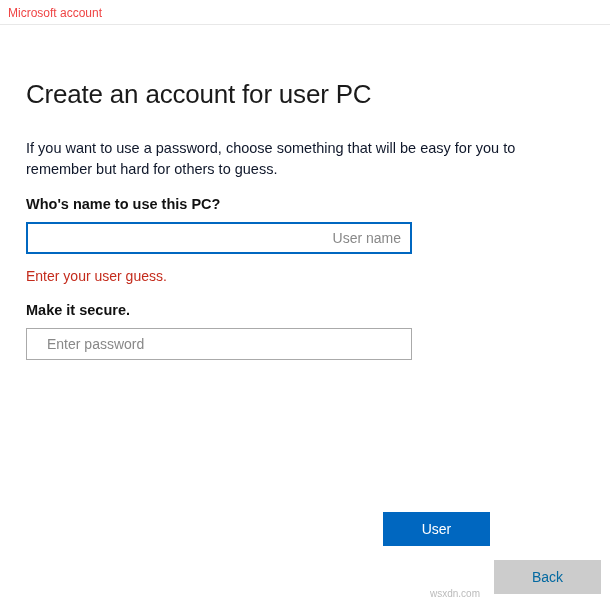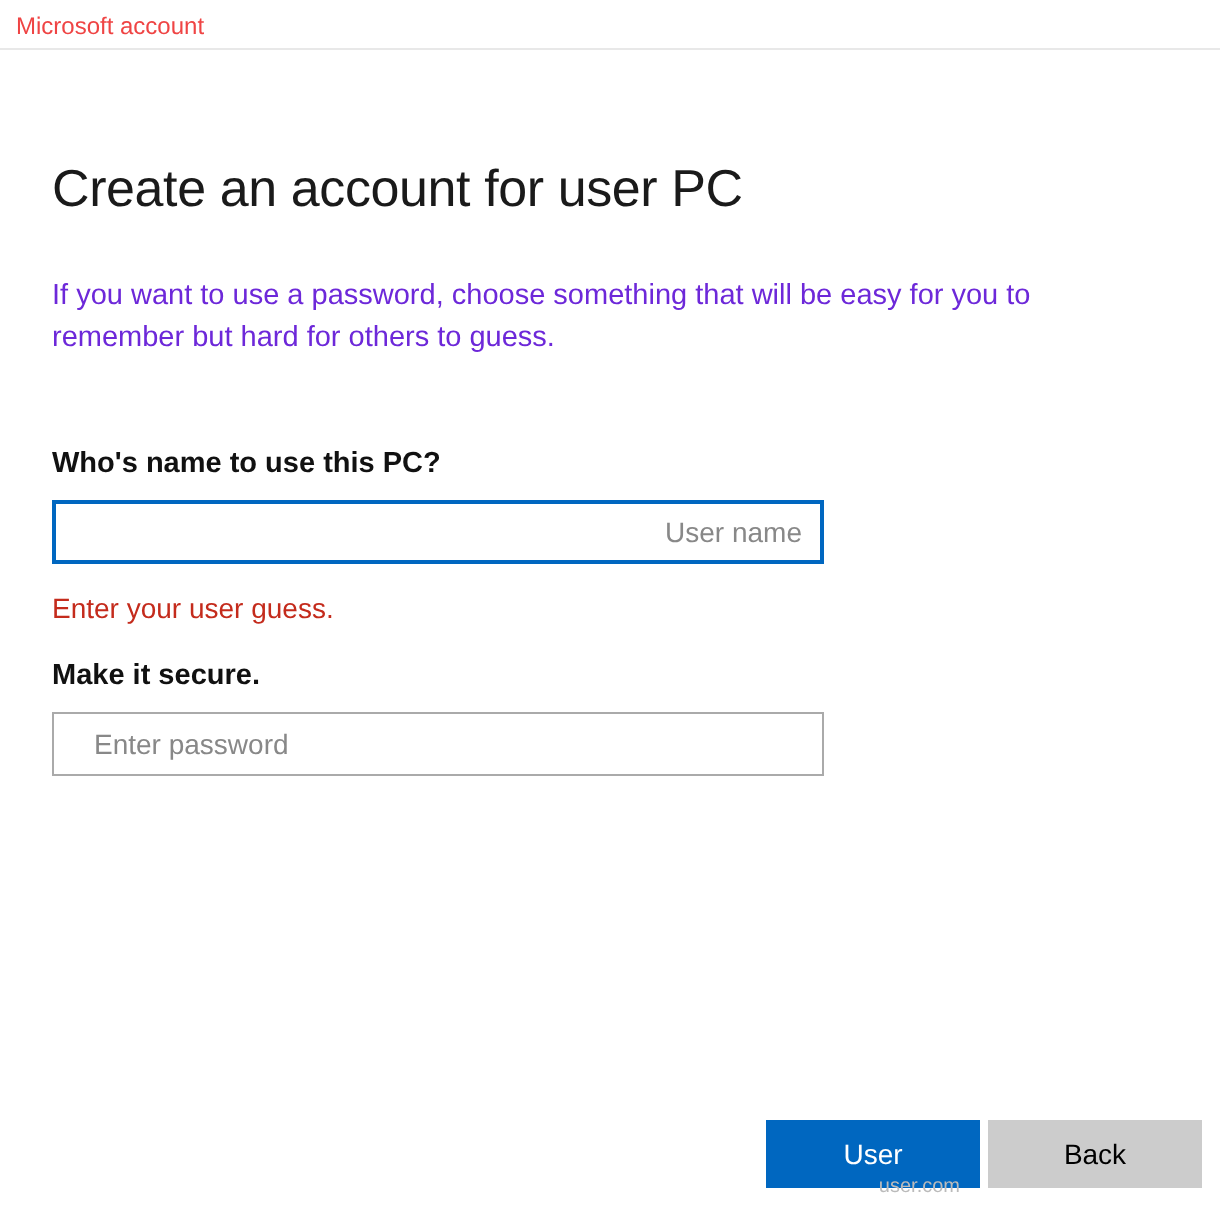--- a/index.html
+++ b/index.html
@@ -22,23 +22,23 @@
     }
     .heading {
       font-size: 26px;
       font-weight: 400;
       color: #1a1a1a;
       margin-bottom: 28px;
       letter-spacing: -0.2px;
     }
     .description {
       font-size: 14.5px;
-      color: #6d28d9;
+      color: #0f172a;
       line-height: 1.45;
-      margin-bottom: 44px;
+      margin-bottom: 16px;
     }
     .section-label {
       font-size: 14.5px;
       font-weight: 600;
       color: #111;
       margin-bottom: 10px;
     }
     .field {
       width: 386px;
       height: 32px;
@@ -73,21 +73,21 @@
     }
     .btn {
       width: 107px;
       height: 34px;
       border: none;
       font-size: 14px;
       font-family: inherit;
       cursor: pointer;
     }
     .btn-primary { background: #0067c0; color: #fff; }
-    .btn-secondary { background: #cccccc; color: #000000; }
+    .btn-secondary { background: #cccccc; color: #0369a1; margin-top: 48px; }
     .watermark {
       position: absolute;
       bottom: 4px;
       right: 130px;
       font-size: 10px;
       color: #bbb;
       pointer-events: none;
     }
   </style>
 </head>
@@ -108,13 +108,13 @@
   <div class="section-label">Make it secure.</div>
   <input type="password" class="field" placeholder="Enter password" style="">
   <div class="gap"></div>
 </div>
 
 <div class="footer">
   <button class="btn btn-primary">User</button>
   <button class="btn btn-secondary">Back</button>
 </div>
 
-<div class="watermark">user.com</div>
+<div class="watermark">wsxdn.com</div>
 
 </body></html>

